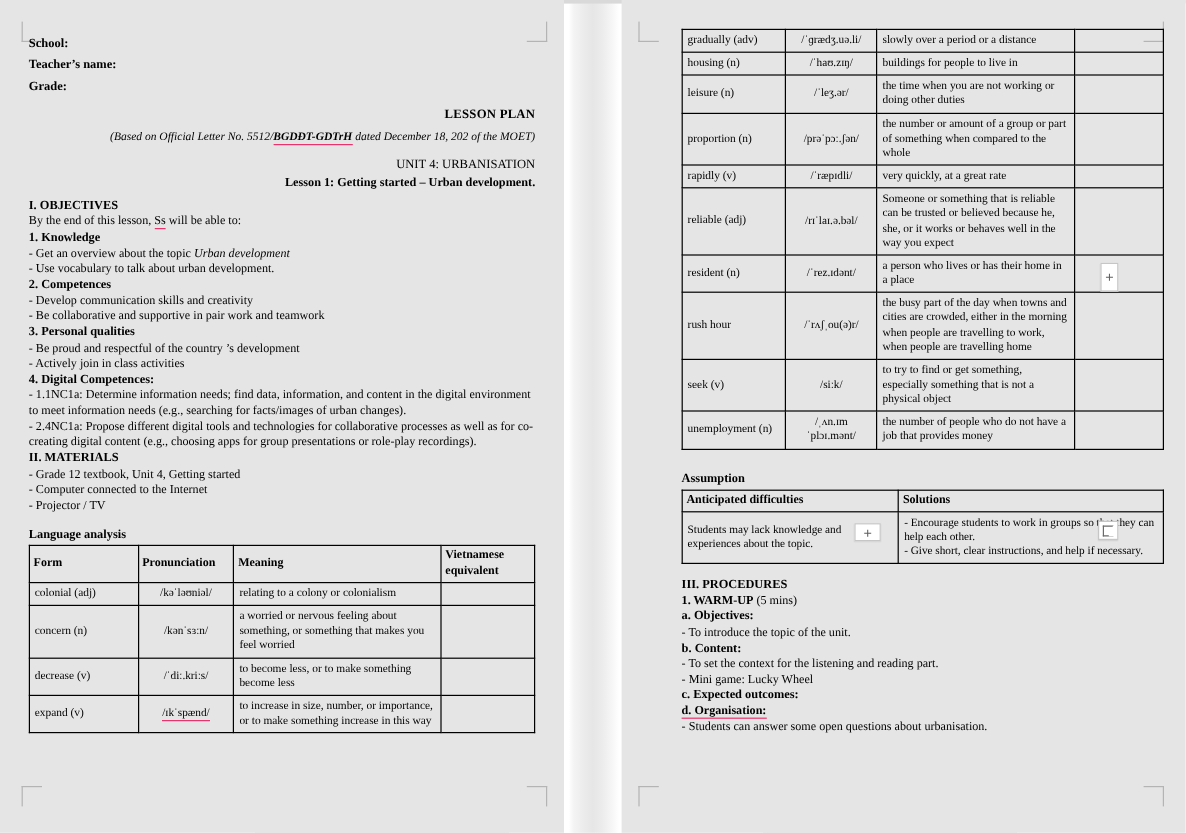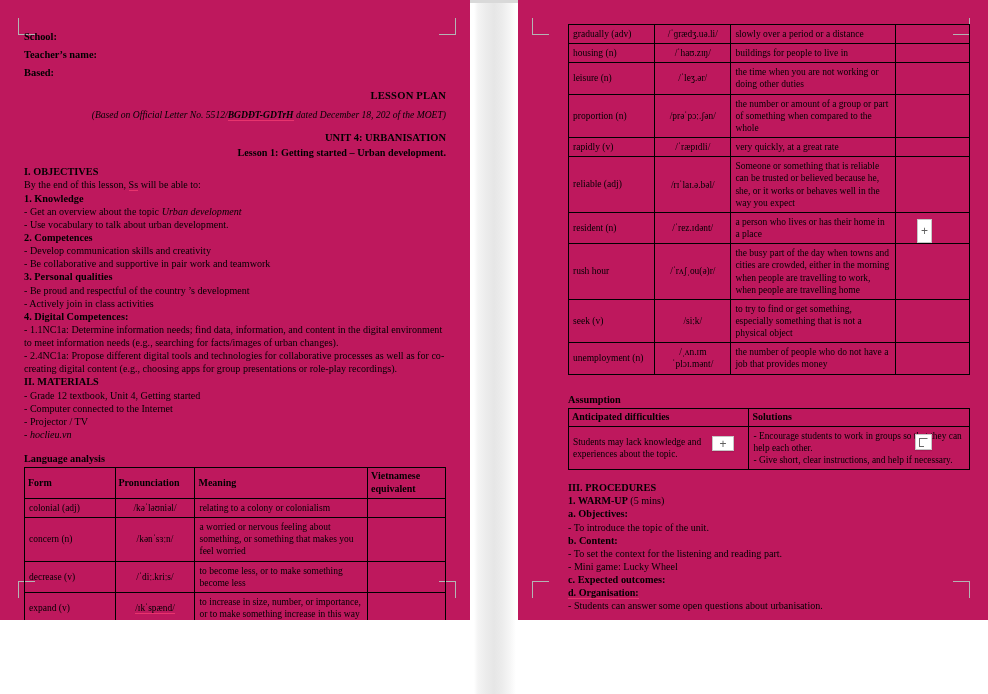--- a/index.html
+++ b/index.html
@@ -16,22 +16,22 @@
     position: relative;
   }
   .doc-viewport {
     position: absolute;
     inset: 0;
     display: flex;
     background: #ffffff;
   }
   .page {
     position: relative;
-    background: #be185d;
-    height: 620px;
+    background: #e5e5e5;
+    height: 694px;
     flex: 0 0 auto;
     overflow: hidden;
   }
   .page-left  { width: 470px; }
   .page-gap {
     flex: 0 0 auto;
     width: 48px;
     height: 694px;
     background: linear-gradient(to right,
         #ffffff 0px, #ffffff 4px,
@@ -81,21 +81,21 @@
     border-bottom: 1.6px solid #e8336d;
     padding-bottom: 0px;
   }
 
   .hdr-line { margin-bottom: 4.5px; font-weight: bold; font-size: 10.4px; }
 
   .title-block { margin-top: 9px; margin-bottom: 2px; }
   .title-main { font-weight: bold; font-size: 10.6px; letter-spacing: .2px; }
   .title-sub  { font-style: italic; font-size: 9.6px; margin-top: 6px; }
   .unit-block { margin-top: 9px; margin-bottom: 6px; }
-  .unit-main  { font-weight: bold; font-size: 10.5px; }
+  .unit-main  { font-weight: normal; font-size: 10.5px; }
   .unit-sub   { font-weight: bold; font-size: 10.2px; margin-top: 1px; }
 
   .body-line { margin: 0; font-size: 10.1px; line-height: 1.295; }
   .sec-head { font-weight: bold; font-size: 10.3px; }
   .spacer-md { height: 11px; }
 
   
   table.doc-table {
     border-collapse: collapse;
     width: 100%;
@@ -187,21 +187,21 @@
   <div class="page page-left">
     <div class="crop tl" style="left:18px;top:18px;"></div>
     <div class="crop tr" style="right:14px;top:18px;"></div>
     <div class="crop bl" style="left:18px;bottom:22px;"></div>
     <div class="crop br" style="right:14px;bottom:22px;"></div>
 
     <div class="content">
 
       <div class="hdr-line">School:</div>
       <div class="hdr-line">Teacher’s name:</div>
-      <div class="hdr-line">Based:</div>
+      <div class="hdr-line">Grade:</div>
 
       <div class="title-block center">
         <div class="title-main">LESSON PLAN</div>
         <div class="title-sub"><span>(Based on Official Letter No. 5512/</span><span class="b sp">BGDĐT-GDTrH</span><span> dated December 18, 202   of the MOET)</span></div>
       </div>
 
       <div class="unit-block center">
         <div class="unit-main">UNIT 4: URBANISATION</div>
         <div class="unit-sub">Lesson 1: Getting started – Urban development.</div>
       </div>
@@ -222,21 +222,20 @@
       <div class="body-line">- Actively join in class activities</div>
 
       <div class="body-line sec-head">4. Digital Competences:</div>
       <div class="body-line">- 1.1NC1a: Determine information needs; find data, information, and content in the digital environment to meet information needs (e.g., searching for facts/images of urban changes).</div>
       <div class="body-line">- 2.4NC1a: Propose different digital tools and technologies for collaborative processes as well as for co-creating digital content (e.g., choosing apps for group presentations or role-play recordings).</div>
 
       <div class="body-line sec-head">II. MATERIALS</div>
       <div class="body-line">- Grade 12 textbook, Unit 4, Getting started</div>
       <div class="body-line">- Computer connected to the Internet</div>
       <div class="body-line">- Projector / TV</div>
-      <div class="body-line i">- hoclieu.vn</div>
 
       <div class="spacer-md"></div>
 
       <div class="body-line sec-head" style="margin-bottom:2px;">Language analysis</div>
 
       <table class="doc-table vocab-table">
         <colgroup>
           <col style="width:21.5%">
             <col style="width:19%">
             <col style="width:41%">

